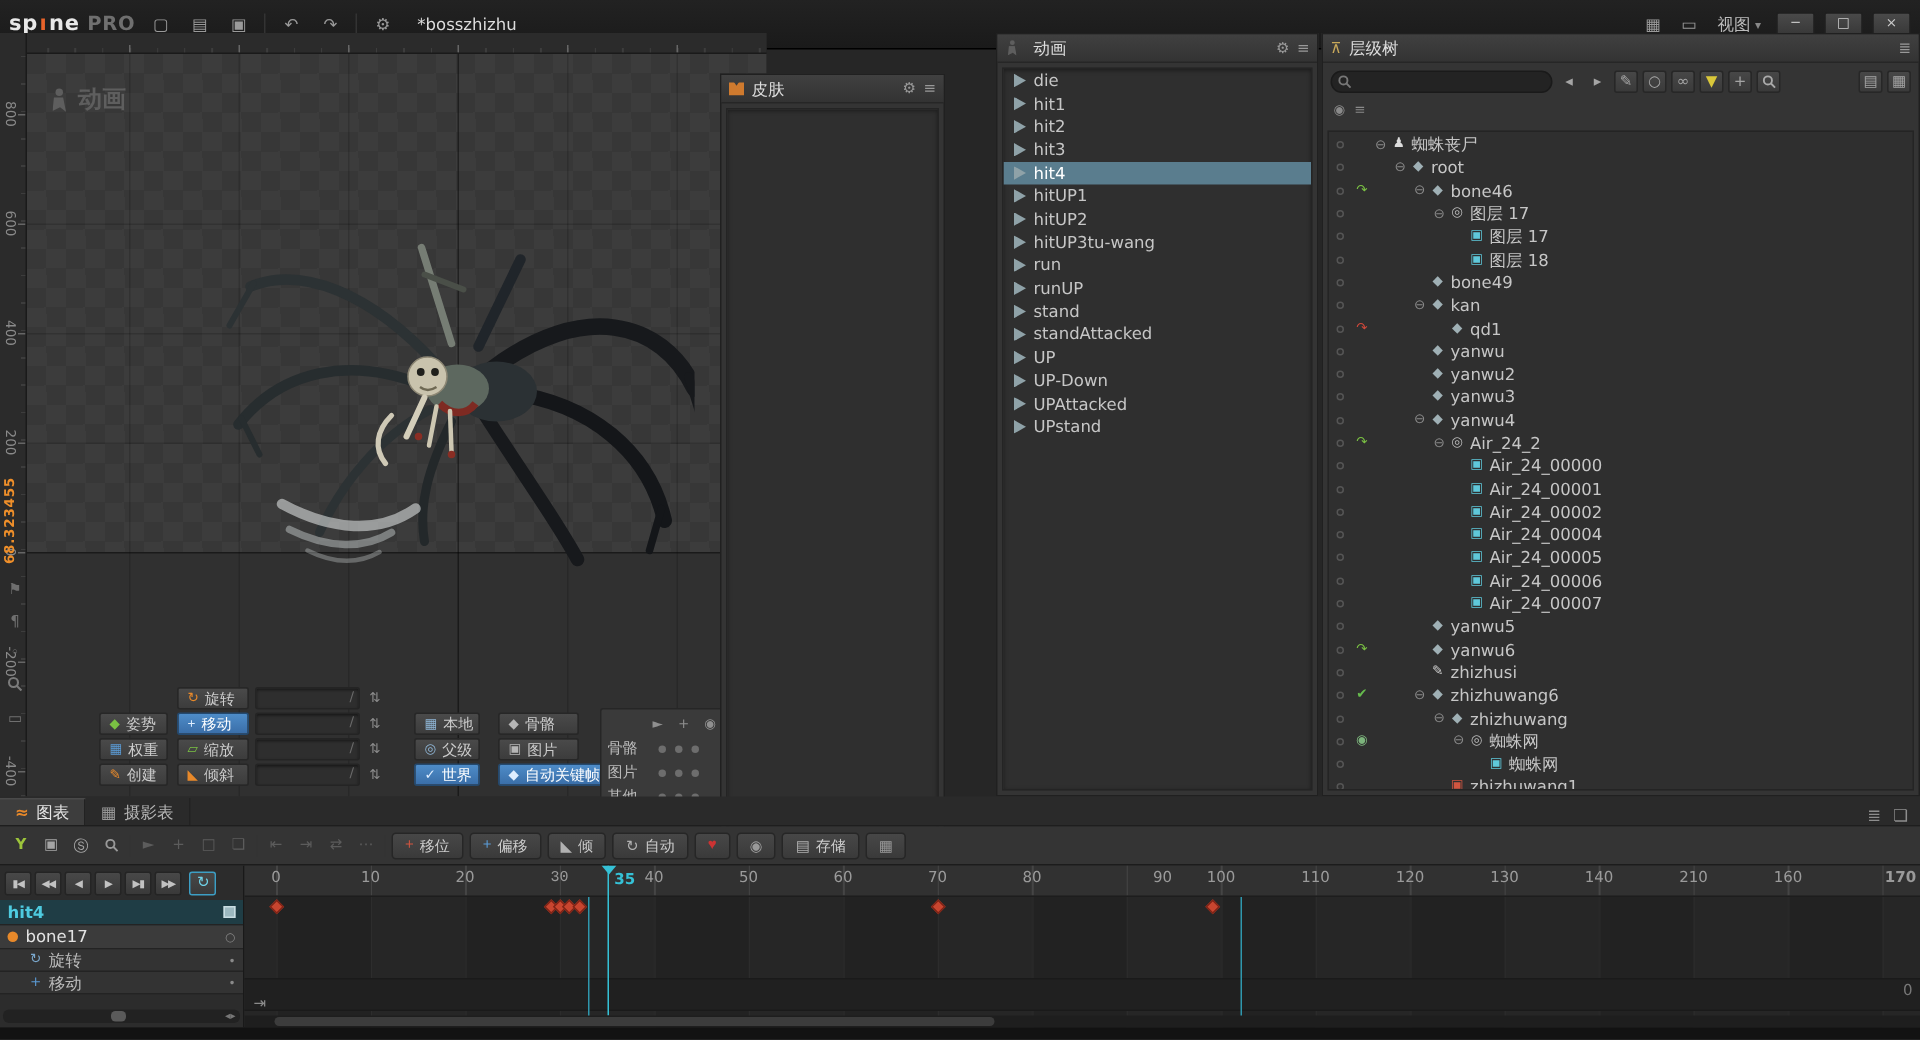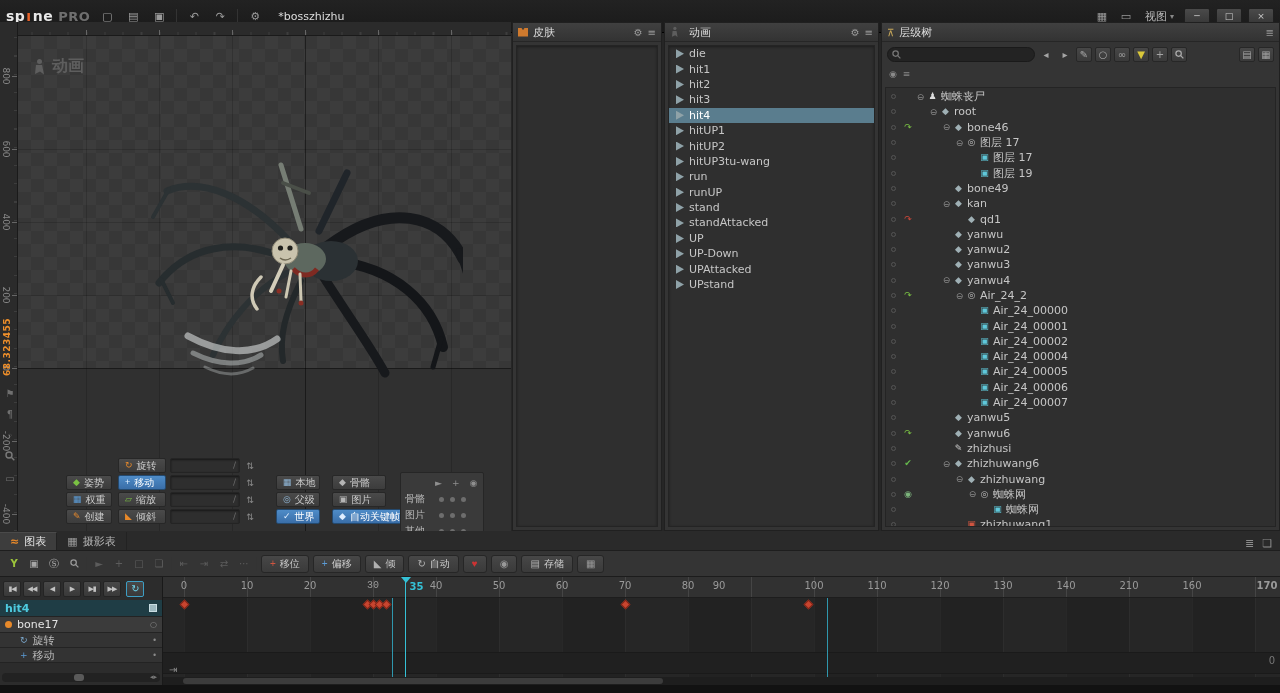--- a/index.html
+++ b/index.html
@@ -57,21 +57,21 @@
 .visrow .dot{width:5px;height:5px;border-radius:50%;background:#6d6d6d;}
 .visrow .lbl{width:28px;}
 .vishead{display:flex;gap:10px;padding-left:30px;color:#8f8f8f;font-size:9px;height:16px;align-items:center;}
 
 
 .panel{position:absolute;top:22px;height:509px;background:#343434;border:1px solid #202020;}
 .phead{height:19px;display:flex;align-items:center;gap:5px;padding:0 5px;background:linear-gradient(#404040,#333);border-bottom:1px solid #262626;color:#ddd;}
 .phead .grow{flex:1;}
 .phead .hic{color:#999;font-size:10px;}
 .pbody{position:absolute;left:3px;right:3px;top:22px;bottom:3px;background:#2f2f2f;border:1px solid #242424;box-shadow:inset 0 1px 3px rgba(0,0,0,.4);overflow:hidden;}
-#skin-panel{left:512px;width:150px;}
+#skin-panel{left:480px;width:150px;margin-top:27px;}
 #anim-panel{left:664px;width:215px;}
 #tree-panel{left:881px;width:399px;}
 .shirt-ic{width:10px;height:9px;background:#cf7a2e;clip-path:polygon(0 0,32% 0,50% 30%,68% 0,100% 0,100% 100%,0 100%);}
 .anim-item{display:flex;align-items:center;gap:5px;height:15.4px;padding-left:7px;color:#c6c6c6;}
 .anim-item.sel{background:#5a7d8e;color:#fff;}
 .anim-ic{width:8px;height:9px;background:#8fa2a8;clip-path:polygon(0 0,100% 50%,0 100%);flex:none;}
 
 
 #tree-tools1{display:flex;align-items:center;gap:3px;padding:3px 5px;height:24px;}
 #tree-search{width:148px;height:15px;background:#232323;border:1px solid #1a1a1a;border-radius:8px;color:#ccc;font-size:10px;padding:0 8px 0 18px;outline:none;}
@@ -530,21 +530,21 @@
           <span class="tlb">图层 17</span>
         </div>
         <div class="trow">
           <span class="tg1">
             <i></i>
           </span>
           <span class="tg2"></span>
           <span style="width: 52px; flex: 0 0 auto;"></span>
           <span class="texp"></span>
           <span class="ic" style="color: rgb(95, 200, 218);">▣</span>
-          <span class="tlb">图层 19</span>
+          <span class="tlb">图层 18</span>
         </div>
         <div class="trow">
           <span class="tg1">
             <i></i>
           </span>
           <span class="tg2"></span>
           <span style="width: 26px; flex: 0 0 auto;"></span>
           <span class="texp"></span>
           <span class="ic" style="color: rgb(159, 176, 181);">◆</span>
           <span class="tlb">bone49</span>
@@ -878,21 +878,21 @@
       <div id="tl-ruler">
           <span class="flabel" style="left: 21px;">0</span>
           <span class="flabel" style="left: 84px;">10</span>
           <span class="flabel" style="left: 147px;">20</span>
           <span class="flabel" style="left: 210px; font-family: Liberation Mono, monospace;">30</span>
           <span class="flabel" style="left: 273px;">40</span>
           <span class="flabel" style="left: 336px;">50</span>
           <span class="flabel" style="left: 399px;">60</span>
           <span class="flabel" style="left: 462px;">70</span>
           <span class="flabel" style="left: 525px;">80</span>
-          <span class="flabel" style="left: 556px;">90</span>
+          <span class="flabel" style="left: 612px;">90</span>
           <span class="flabel" style="left: 651px;">100</span>
           <span class="flabel" style="left: 714px;">110</span>
           <span class="flabel" style="left: 777px;">120</span>
           <span class="flabel" style="left: 840px;">130</span>
           <span class="flabel" style="left: 903px;">140</span>
           <span class="flabel" style="left: 966px;">210</span>
           <span class="flabel" style="left: 1029px;">160</span>
           <span class="flabel" style="left: 1104px; font-weight: bold;">170</span>
         </div>
       <div id="tl-area">

